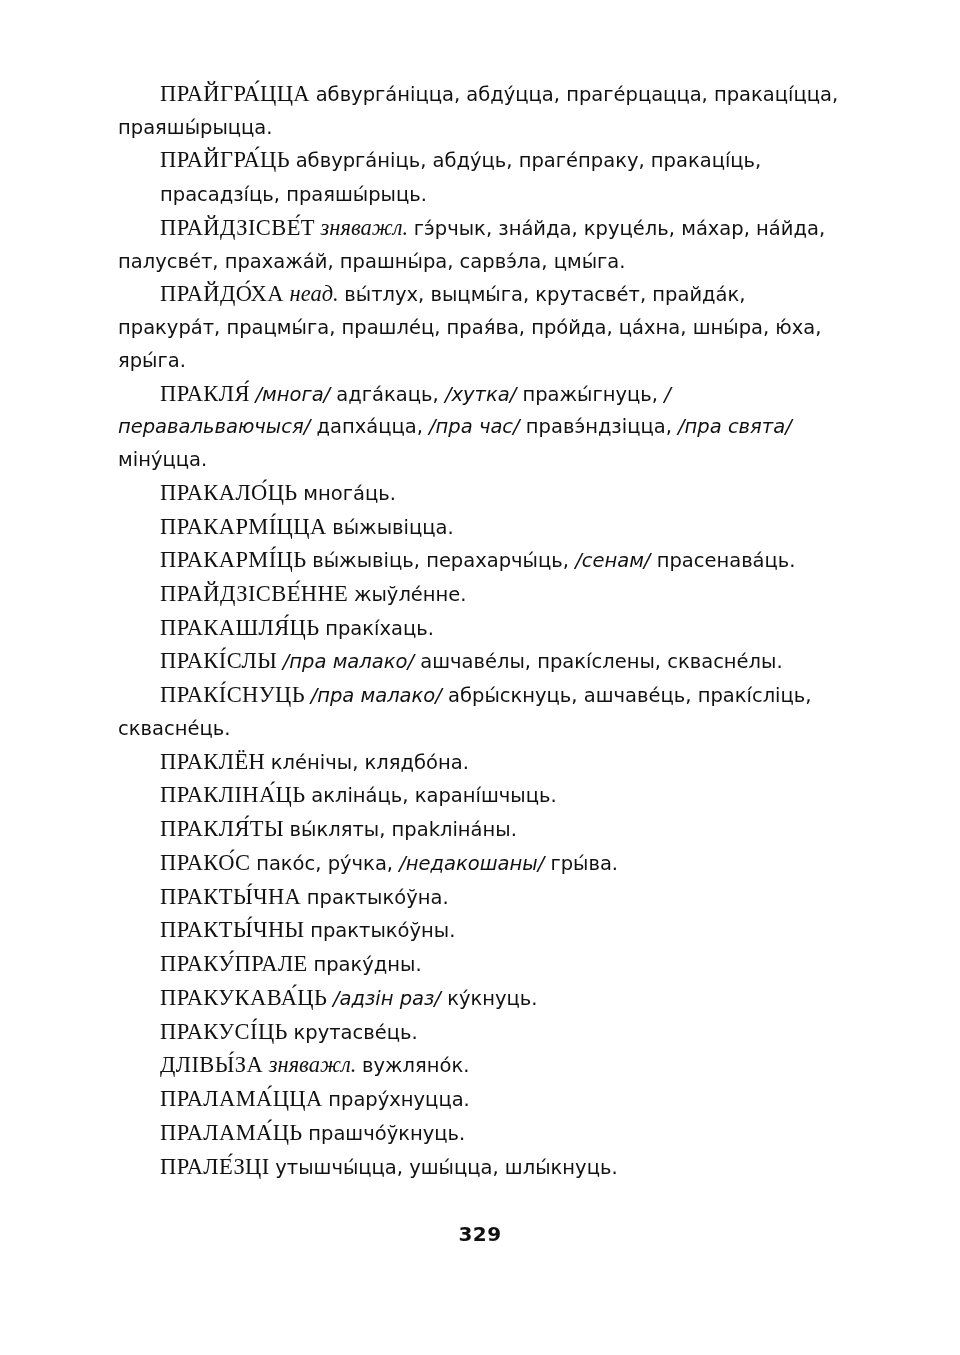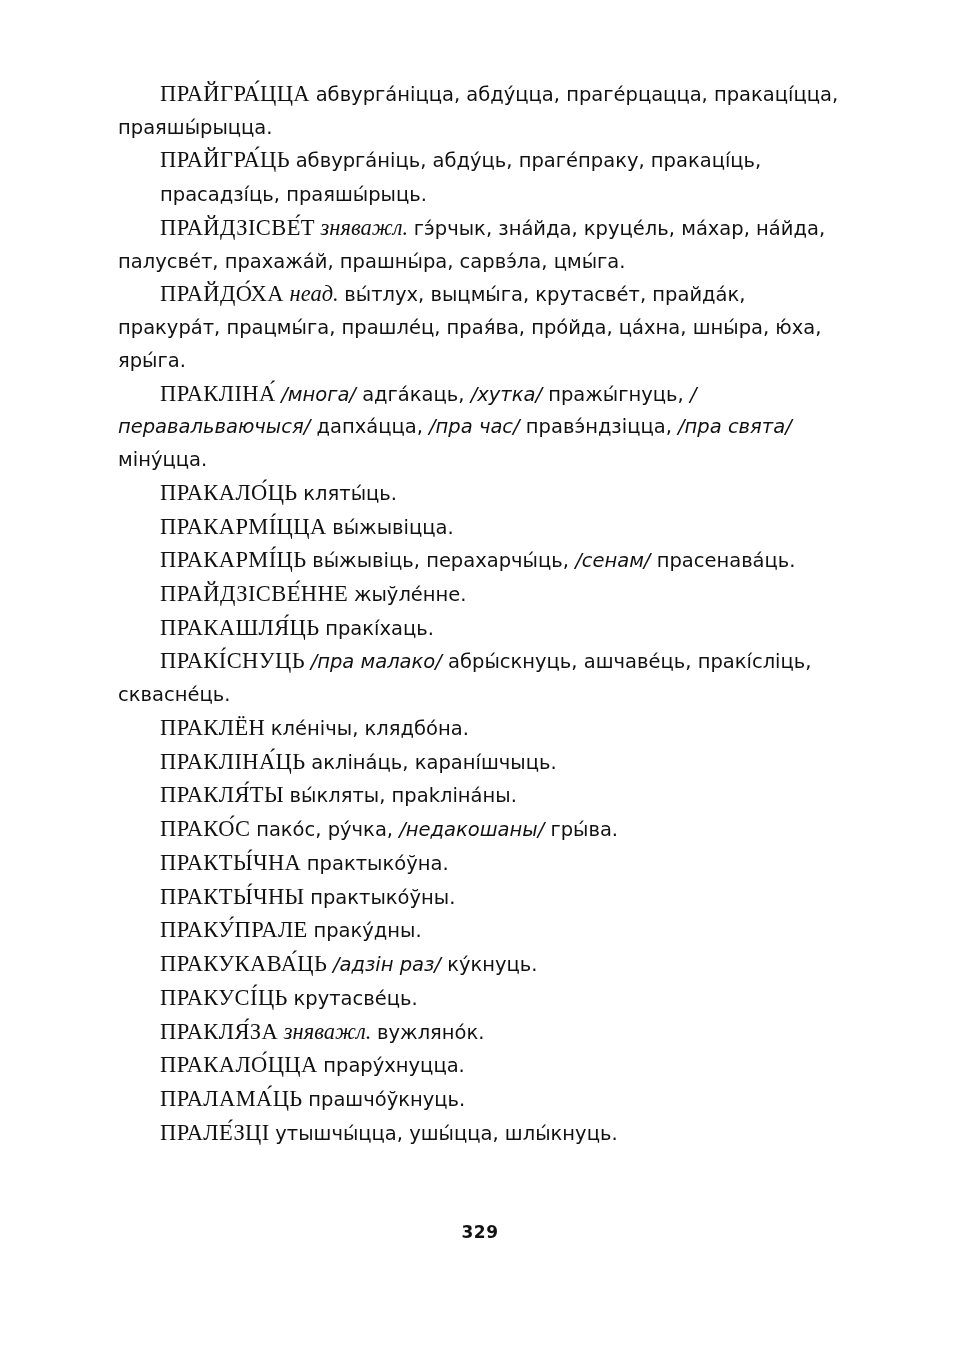--- a/index.html
+++ b/index.html
@@ -47,50 +47,51 @@
     font-family: "DejaVu Sans", "Liberation Sans", sans-serif;
     font-size: 19.5px;
   }
   .folio {
     position: absolute;
     left: 0;
     right: 0;
     top: 1222px;
     text-align: center;
     font-family: "DejaVu Sans", "Liberation Sans", sans-serif;
-    font-size: 17px;
+    font-size: 20px;
     font-weight: bold;
     letter-spacing: 0.5px;
   }
 </style>
 </head>
 <body>
 
 <div class="page">
   <div class="entries" id="entries">
       <p class="entry"><span class="hw">ПРАЙГРА́ЦЦА</span> <span class="gloss">абвурга́ніцца, абду́цца, праге́рцацца, пракаці́цца, праяшы́рыцца.</span></p>
       <p class="entry"><span class="hw">ПРАЙГРА́ЦЬ</span> <span class="gloss">абвурга́ніць, абду́ць, праге́праку, пракаці́ць,</span></p>
       <p class="entry"><span class="gloss">прасадзі́ць, праяшы́рыць.</span></p>
       <p class="entry"><span class="hw">ПРАЙДЗІСВЕ́Т</span> <span class="gram">зняважл.</span> <span class="gloss">гэ́рчык, зна́йда, круце́ль, ма́хар, на́йда, палусве́т, прахажа́й, прашны́ра, сарвэ́ла, цмы́га.</span></p>
       <p class="entry"><span class="hw">ПРАЙДО́ХА</span> <span class="gram">неад.</span> <span class="gloss">вы́тлух, выцмы́га, крутасве́т, прайда́к, пракура́т, працмы́га, прашле́ц, прая́ва, про́йда, ца́хна, шны́ра, ю́ха, яры́га.</span></p>
-      <p class="entry"><span class="hw">ПРАКЛІНА́</span> <span class="gloss"><span class="slash">/многа/</span> адга́каць, <span class="slash">/хутка/</span> пражы́гнуць, <span class="slash">/перавальваючыся/</span> дапха́цца, <span class="slash">/пра час/</span> правэ́ндзіцца, <span class="slash">/пра свята/</span> міну́цца.</span></p>
-      <p class="entry"><span class="hw">ПРАКАЛО́ЦЬ</span> <span class="gloss">кляты́ць.</span></p>
+      <p class="entry"><span class="hw">ПРАКЛЯ́</span> <span class="gloss"><span class="slash">/многа/</span> адга́каць, <span class="slash">/хутка/</span> пражы́гнуць, <span class="slash">/перавальваючыся/</span> дапха́цца, <span class="slash">/пра час/</span> правэ́ндзіцца, <span class="slash">/пра свята/</span> міну́цца.</span></p>
+      <p class="entry"><span class="hw">ПРАКАЛО́ЦЬ</span> <span class="gloss">многа́ць.</span></p>
       <p class="entry"><span class="hw">ПРАКАРМІ́ЦЦА</span> <span class="gloss">вы́жывіцца.</span></p>
       <p class="entry"><span class="hw">ПРАКАРМІ́ЦЬ</span> <span class="gloss">вы́жывіць, перахарчы́ць, <span class="slash">/сенам/</span> прасенава́ць.</span></p>
       <p class="entry"><span class="hw">ПРАЙДЗІСВЕ́ННЕ</span> <span class="gloss">жыўле́нне.</span></p>
       <p class="entry"><span class="hw">ПРАКАШЛЯ́ЦЬ</span> <span class="gloss">пракі́хаць.</span></p>
+      <p class="entry"><span class="hw">ПРАКІ́СЛЫ</span> <span class="gloss"><span class="slash">/пра малако/</span> ашчаве́лы, пракі́слены, сквасне́лы.</span></p>
       <p class="entry"><span class="hw">ПРАКІ́СНУЦЬ</span> <span class="gloss"><span class="slash">/пра малако/</span> абры́скнуць, ашчаве́ць, пракі́сліць, сквасне́ць.</span></p>
       <p class="entry"><span class="hw">ПРАКЛЁН</span> <span class="gloss">кле́нічы, клядбо́на.</span></p>
       <p class="entry"><span class="hw">ПРАКЛІНА́ЦЬ</span> <span class="gloss">акліна́ць, карані́шчыць.</span></p>
       <p class="entry"><span class="hw">ПРАКЛЯ́ТЫ</span> <span class="gloss">вы́кляты, прakліна́ны.</span></p>
       <p class="entry"><span class="hw">ПРАКО́С</span> <span class="gloss">пако́с, ру́чка, <span class="slash">/недакошаны/</span> гры́ва.</span></p>
       <p class="entry"><span class="hw">ПРАКТЫ́ЧНА</span> <span class="gloss">практыко́ўна.</span></p>
       <p class="entry"><span class="hw">ПРАКТЫ́ЧНЫ</span> <span class="gloss">практыко́ўны.</span></p>
       <p class="entry"><span class="hw">ПРАКУ́ПРАЛЕ</span> <span class="gloss">праку́дны.</span></p>
       <p class="entry"><span class="hw">ПРАКУКАВА́ЦЬ</span> <span class="gloss"><span class="slash">/адзін раз/</span> ку́кнуць.</span></p>
       <p class="entry"><span class="hw">ПРАКУСІ́ЦЬ</span> <span class="gloss">крутасве́ць.</span></p>
-      <p class="entry"><span class="hw">ПРАКЛЯ́ЗА</span> <span class="gram">зняважл.</span> <span class="gloss">вужляно́к.</span></p>
-      <p class="entry"><span class="hw">ПРАКАЛО́ЦЦА</span> <span class="gloss">прару́хнуцца.</span></p>
+      <p class="entry"><span class="hw">ДЛІВЫ́ЗА</span> <span class="gram">зняважл.</span> <span class="gloss">вужляно́к.</span></p>
+      <p class="entry"><span class="hw">ПРАЛАМА́ЦЦА</span> <span class="gloss">прару́хнуцца.</span></p>
       <p class="entry"><span class="hw">ПРАЛАМА́ЦЬ</span> <span class="gloss">прашчо́ўкнуць.</span></p>
       <p class="entry"><span class="hw">ПРАЛЕ́ЗЦІ</span> <span class="gloss">утышчы́цца, ушы́цца, шлы́кнуць.</span></p>
     </div>
   <div class="folio">329</div>
 </div>
 
 </body></html>

